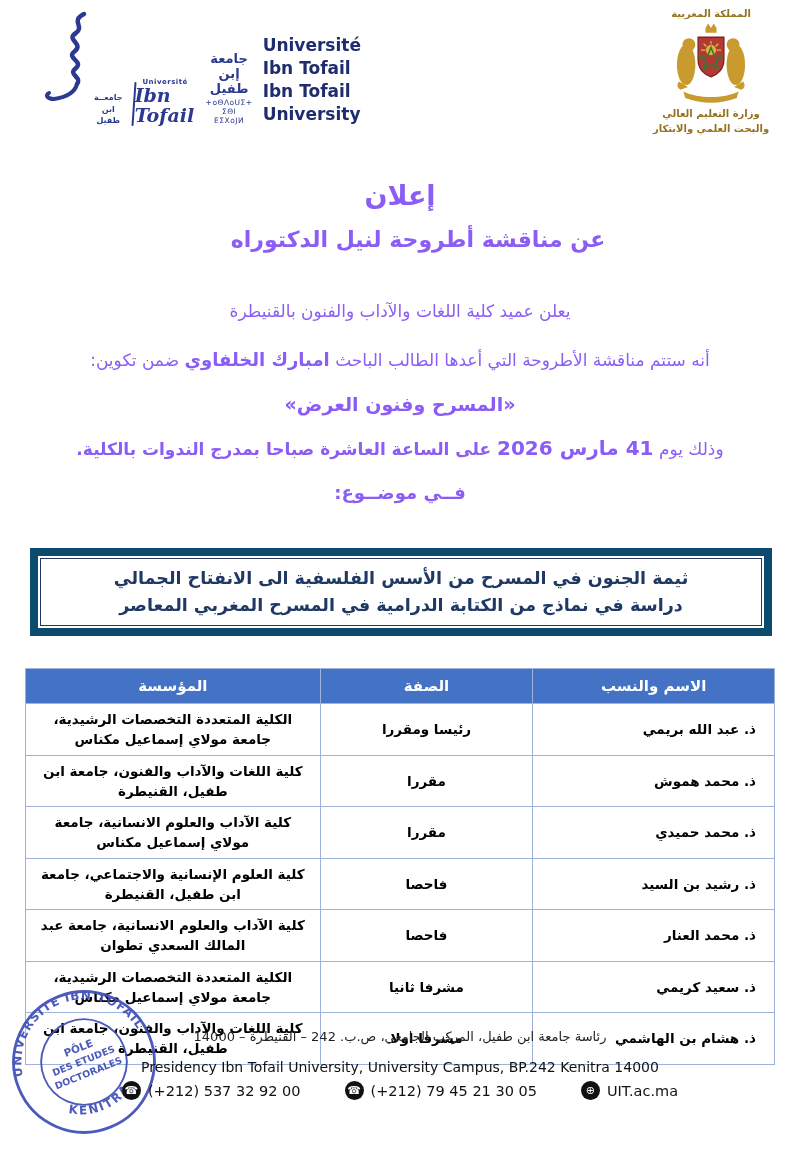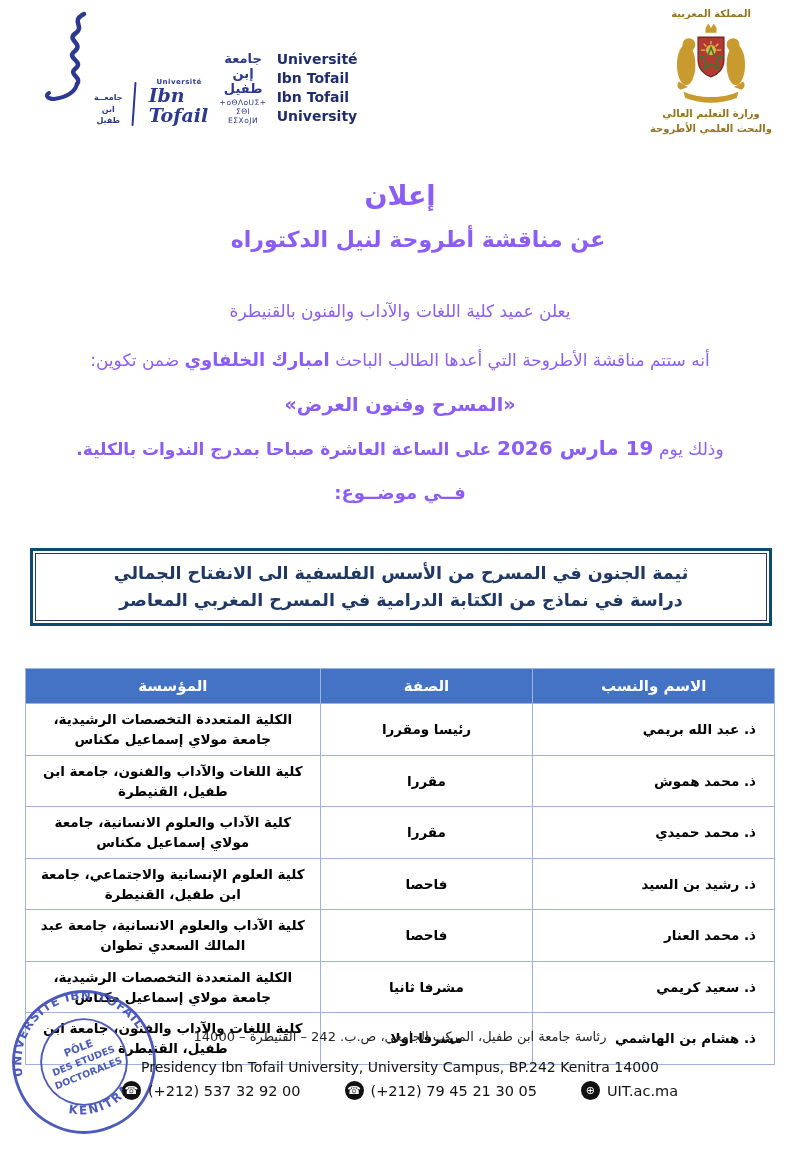--- a/index.html
+++ b/index.html
@@ -5,49 +5,49 @@
   * { margin:0; padding:0; box-sizing:border-box; }
   html,body { background:#e8e8e8; }
   body { font-family:"DejaVu Sans", sans-serif; }
   .page { position:relative; width:800px; height:1156px; margin:0 auto; background:#ffffff; overflow:hidden; }
 
   
   .logo-left { position:absolute; top:6px; left:36px; width:320px; height:130px; }
   .squiggle { position:absolute; left:4px; top:4px; }
   .logo-row { position:absolute; left:58px; bottom:10px; display:flex; align-items:flex-end; gap:10px; }
   .ar-small { text-align:center; color:#2b3990; font-size:8px; line-height:1.4; font-weight:bold; direction:rtl; }
-  .script-wrap { position:relative; display:flex; align-items:flex-end; gap:14px; }
+  .script-wrap { position:relative; display:flex; align-items:flex-end; gap:0; }
   .alif-bar { width:3.5px; height:44px; background:#2b3990; border-radius:2px; transform:rotate(4deg); }
   .script-top { display:block; font-size:7px; letter-spacing:.5px; color:#2b3990; font-weight:bold; text-align:center; font-style:normal; }
   .script-name { font-family:"DejaVu Serif", serif; font-style:italic; font-weight:bold; font-size:19px; color:#2b3990; line-height:1; }
   .mid-block { text-align:center; padding-bottom:1px; }
   .mid-ar { font-size:13px; font-weight:bold; color:#2b3990; direction:rtl; }
   .mid-tif { font-size:7.5px; color:#2b3990; letter-spacing:.5px; margin-top:2px; }
-  .latin-block { font-size:14px; font-weight:bold; color:#1f2d6e; line-height:1.35; text-align:left; }
+  .latin-block { font-size:17px; font-weight:bold; color:#1f2d6e; line-height:1.35; text-align:left; }
 
   .logo-right { position:absolute; top:8px; right:24px; width:130px; text-align:center; }
   .kingdom { font-size:10px; color:#95731d; font-weight:bold; direction:rtl; }
   .crest { margin:1px auto 0; display:block; }
   .ministry { font-size:10px; color:#95731d; font-weight:bold; direction:rtl; line-height:1.5; }
 
   
   .cline { position:absolute; left:0; width:100%; text-align:center; color:#8b5cf6; direction:rtl; }
   .title1 { top:180px; font-size:27px; font-weight:bold; }
   .title2 { top:227px; font-size:22px; font-weight:bold;padding-left:36px; }
   .bline1 { top:301px; font-size:17px; }
   .bline2 { top:349px; font-size:17px; }
   .bline2 b { font-size:18px; }
   .bline3 { top:393px; font-size:19px; font-weight:bold; }
   .bline4 { top:436px; font-size:17px; }
   .bline4 .dbold { font-weight:bold; font-size:20px; }
   .bline4 .dpost { font-weight:bold; }
   .bline5 { top:482px; font-size:18px; font-weight:bold; }
 
   
-  .tbox { position:absolute; top:548px; left:30px; width:742px; border:3px solid #0c4a6e; padding:2px; background:#fff; }
+  .tbox { position:absolute; top:548px; left:30px; width:742px; border:8px solid #0c4a6e; padding:2px; background:#fff; }
   .tbox-inner { border:1px solid #24355e; padding:6px 8px; text-align:center; direction:rtl; }
   .tbox-inner div { color:#1f3864; font-weight:bold; font-size:17.5px; line-height:1.55; }
 
   .committee-intro { position:absolute; top:634px; right:26px; direction:rtl; font-size:15px; color:#1f3864; }
 
   
   .jury { position:absolute; top:668px; left:25px; width:750px; border-collapse:collapse; direction:rtl; }
   .jury th { background:#4472C4; color:#fff; font-size:15px; font-weight:bold; padding:8px 22px; border:1px solid #9db3dc; text-align:center; }
   .jury td { border:1px solid #9db3dc; color:#000; font-weight:bold; font-size:13.5px; line-height:1.5; padding:5px 8px; }
   .jury td.name { text-align:right; padding-right:18px; }
@@ -115,34 +115,34 @@
           <line x1="42" y1="25" x2="45" y2="28"></line>
         <line x1="58" y1="25" x2="55" y2="28"></line>
           <line x1="39" y1="32" x2="44" y2="32"></line>
         <line x1="61" y1="32" x2="56" y2="32"></line>
       </g>
       <polygon points="50,29 53.5,38 62.5,38 55.5,43.5 58,52.5 50,47 42,52.5 44.5,43.5 37.5,38 46.5,38" fill="none" stroke="#2e7d32" stroke-width="1.6"></polygon>
       <path d="M20,77 C36,85 64,85 80,77 L78,84 C60,91 40,91 22,84 Z" fill="#c99a2e"></path>
     </svg>
     <div class="ministry">
       <div>وزارة التعليم العالي</div>
-      <div>والبحث العلمي الأطروحة</div>
+      <div>والبحث العلمي والابتكار</div>
     </div>
   </div>
 
   <div class="cline title1">إعلان</div>
   <div class="cline title2">عن مناقشة أطروحة لنيل الدكتوراه</div>
 
   <div class="cline bline1">يعلن عميد كلية اللغات والآداب والفنون بالقنيطرة</div>
 
   <div class="cline bline2"><span>أنه ستتم مناقشة الأطروحة التي أعدها الطالب الباحث </span><b>امبارك الخلفاوي</b><span> ضمن تكوين:</span></div>
 
   <div class="cline bline3">«المسرح وفنون العرض»</div>
 
-  <div class="cline bline4"><span>وذلك يوم </span><span class="dbold">19 مارس 2026</span><span class="dpost"> على الساعة العاشرة صباحا بمدرج الندوات بالكلية.</span></div>
+  <div class="cline bline4"><span>وذلك يوم </span><span class="dbold">41 مارس 2026</span><span class="dpost"> على الساعة العاشرة صباحا بمدرج الندوات بالكلية.</span></div>
 
   <div class="cline bline5">فــي موضــوع:</div>
 
   <div class="tbox">
     <div class="tbox-inner">
       <div>ثيمة الجنون في المسرح من الأسس الفلسفية الى الانفتاح الجمالي</div>
       <div>دراسة في نماذج من الكتابة الدرامية في المسرح المغربي المعاصر</div>
     </div>
   </div>
 

